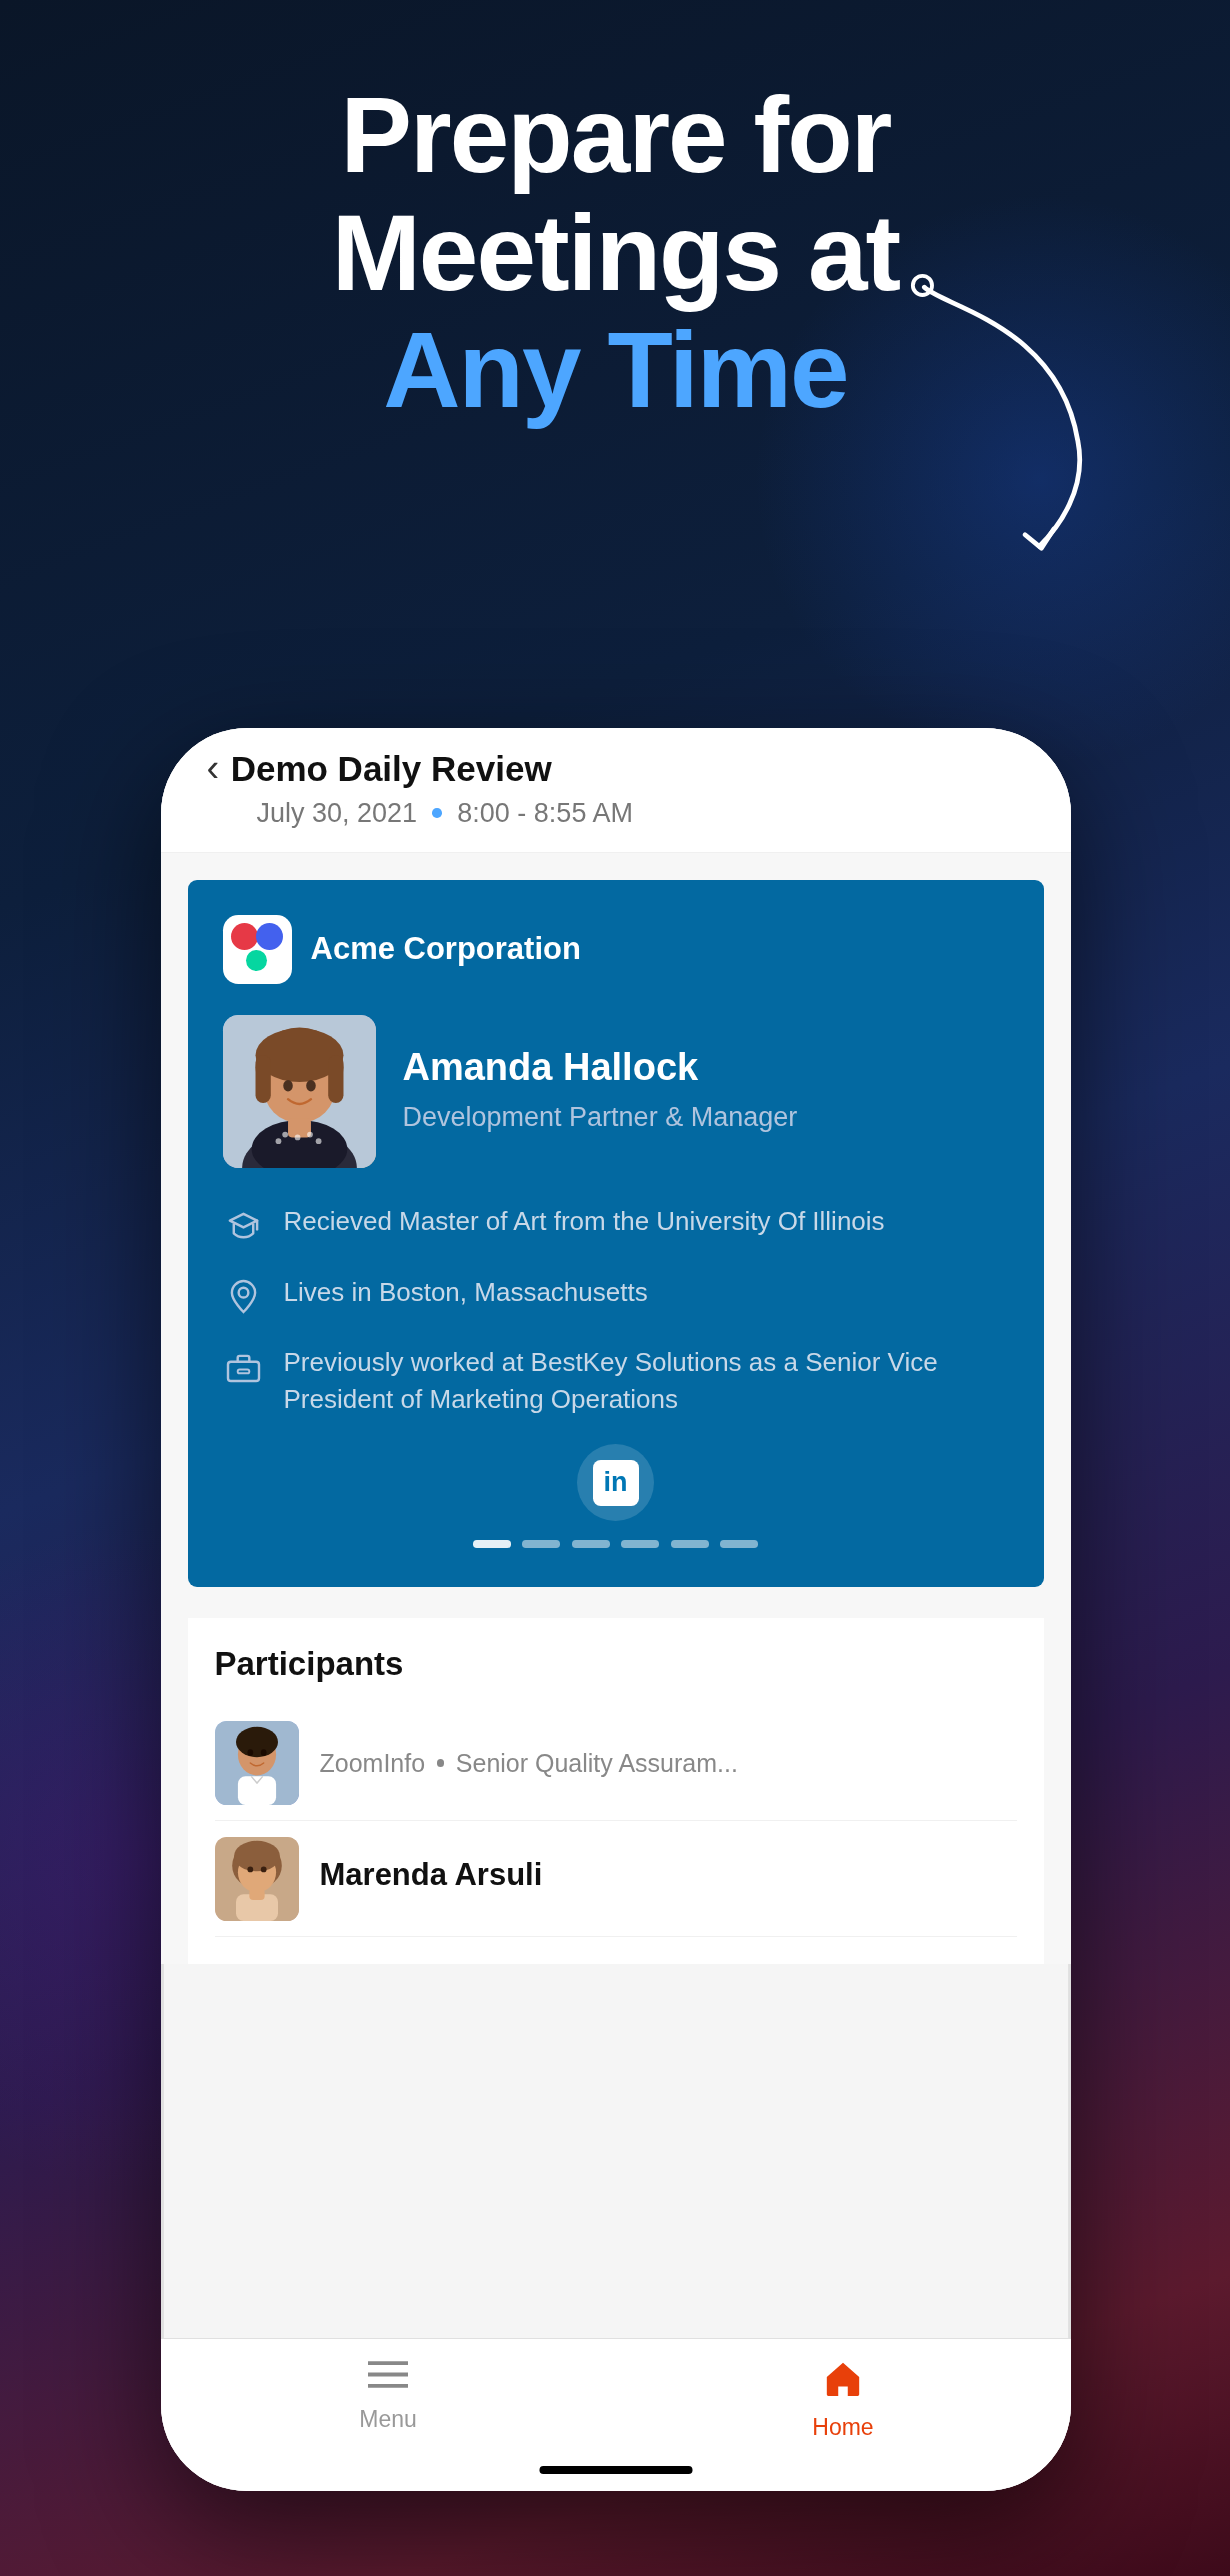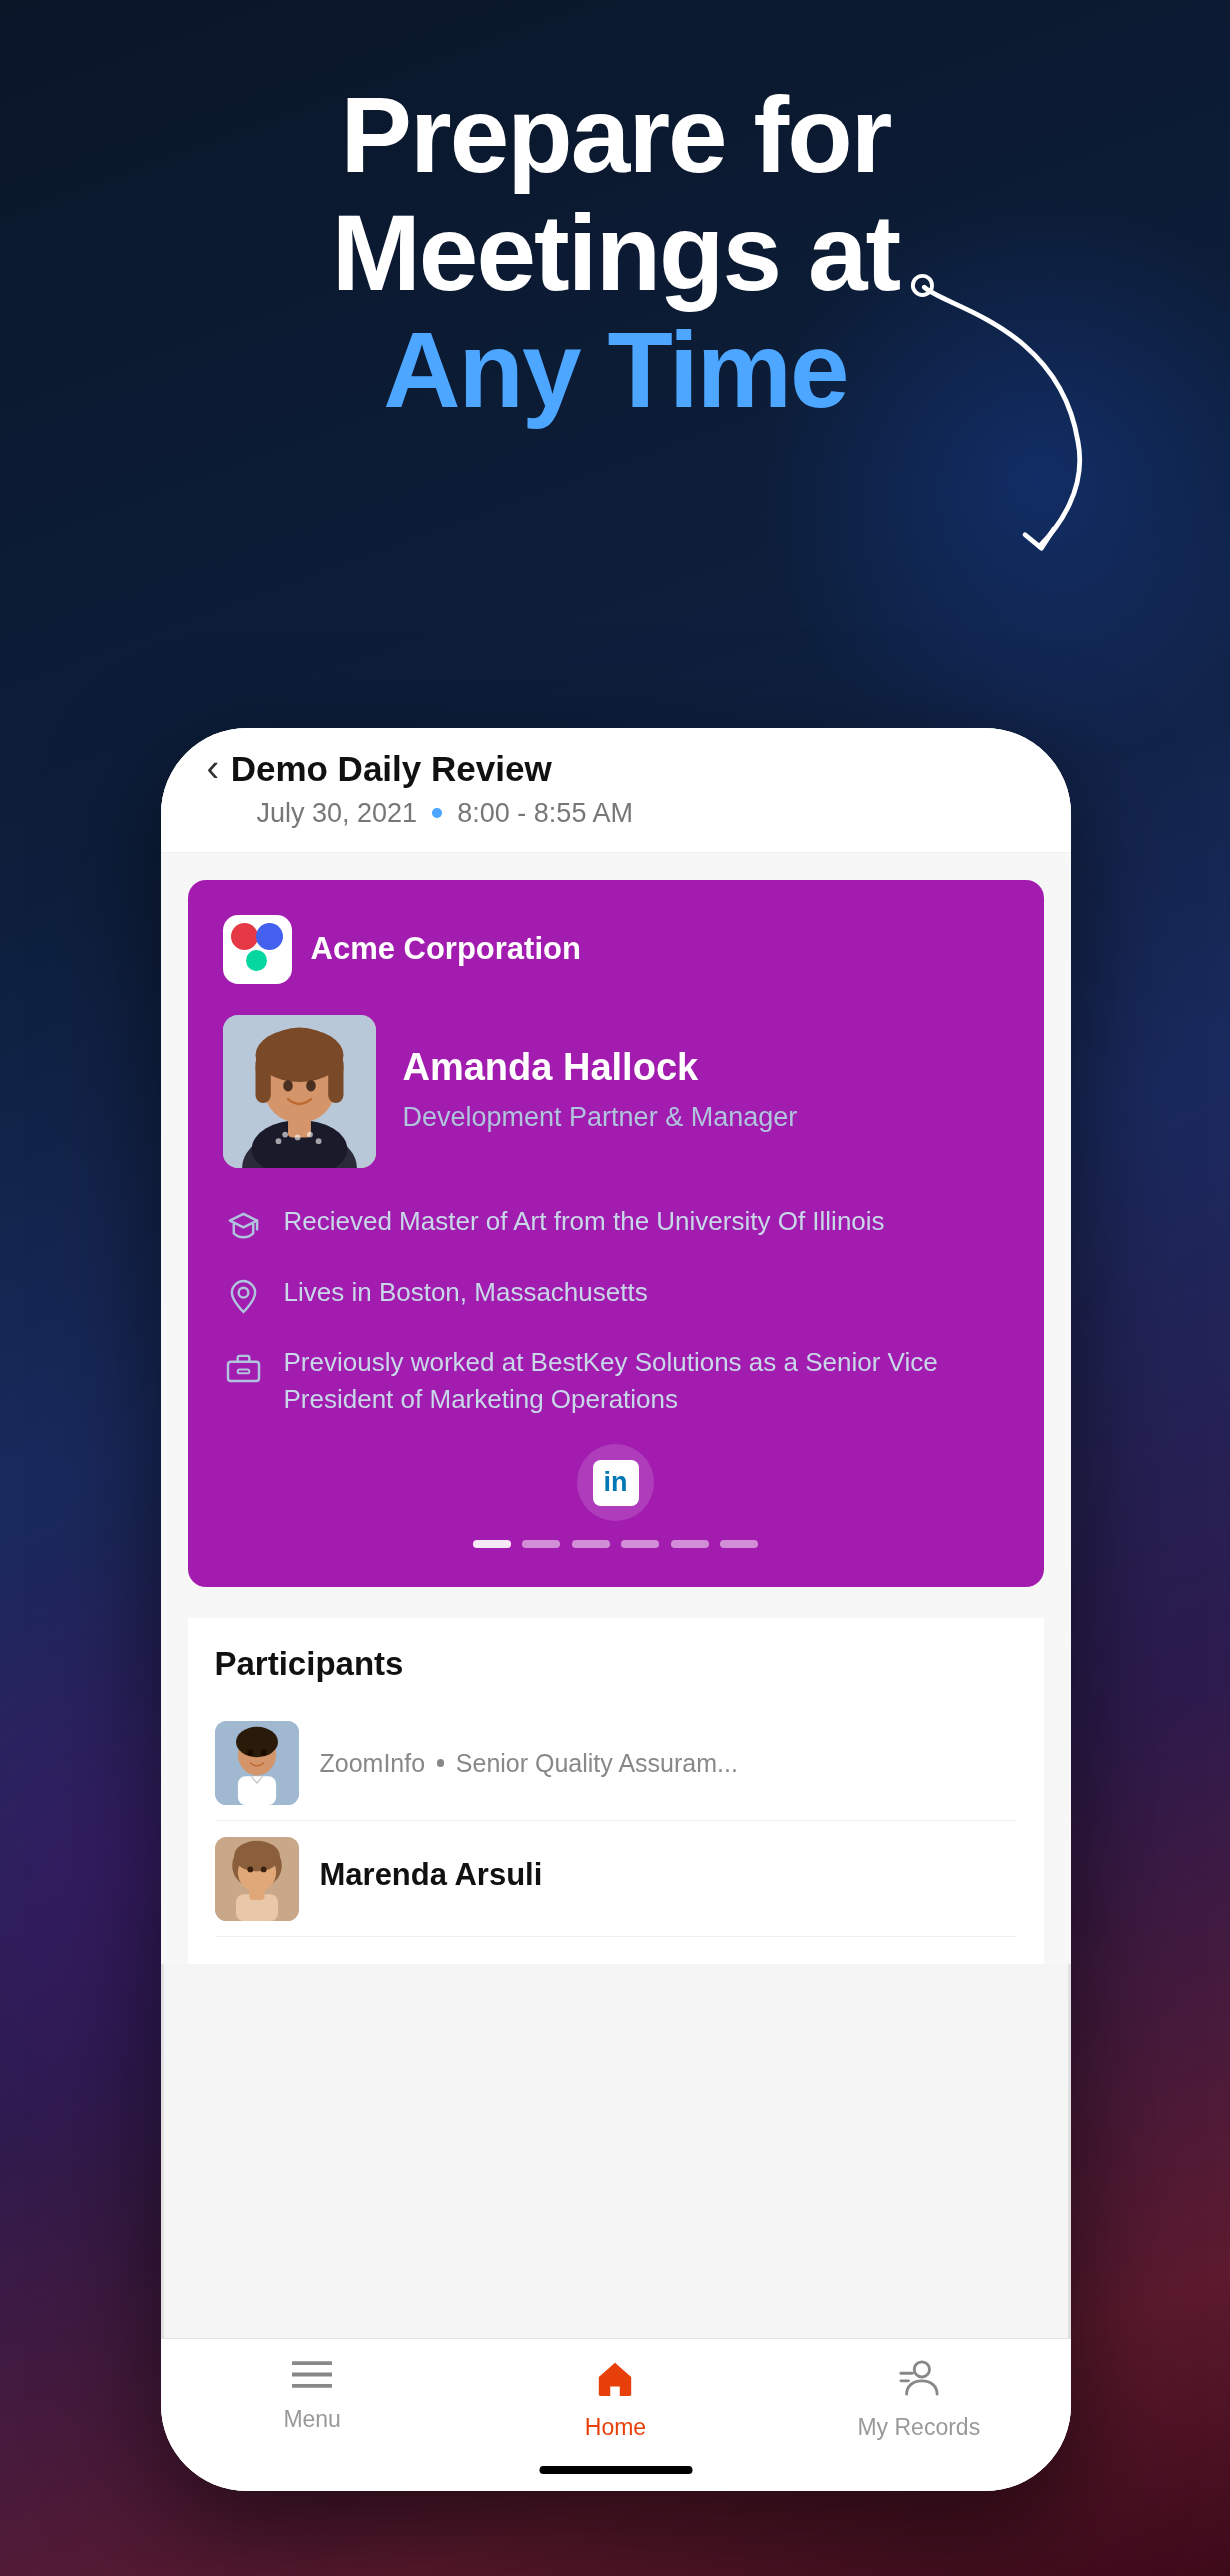--- a/index.html
+++ b/index.html
@@ -185,22 +185,22 @@
 
     
     .content-area {
       background: #f7f7f7;
       flex: 1;
       padding: 27px 27px 0;
     }
 
     
     .profile-card {
-      background: #a21caf;
-      border-radius: 18px;
+      background: #0369a1;
+      border-radius: 9px;
       padding: 35px;
       margin-bottom: 31px;
       color: white;
     }
 
     .company-row {
       display: flex;
       align-items: center;
       gap: 19px;
       margin-bottom: 31px;
@@ -714,31 +714,18 @@
 
     <div class="nav-item">
       <span class="nav-icon active">
         <svg width="40" height="40" viewBox="0 0 42 42" fill="none">
           <path d="M4 20L21 5L38 20V38C38 39.1 37.1 40 36 40H26V30H16V40H6C4.9 40 4 39.1 4 38V20Z" fill="#e8400a"></path>
         </svg>
       </span>
       <span class="nav-label active">Home</span>
     </div>
 
-    <div class="nav-item">
-      <span class="nav-icon">
-        <svg width="40" height="40" viewBox="0 0 42 42" fill="none">
-
-          <circle cx="24" cy="12" r="8" stroke="#888" stroke-width="3" fill="none"></circle>
-          <path d="M8 38C8 30 14 24 24 24C34 24 40 30 40 38" stroke="#888" stroke-width="3" fill="none" stroke-linecap="round"></path>
-
-          <line x1="2" y1="16" x2="14" y2="16" stroke="#888" stroke-width="3" stroke-linecap="round"></line>
-          <line x1="2" y1="24" x2="10" y2="24" stroke="#888" stroke-width="3" stroke-linecap="round"></line>
-        </svg>
-      </span>
-      <span class="nav-label">My Records</span>
-    </div>
   </div>
 
   <div class="home-indicator"></div>
 
 </div>
 
 
 </body></html>

